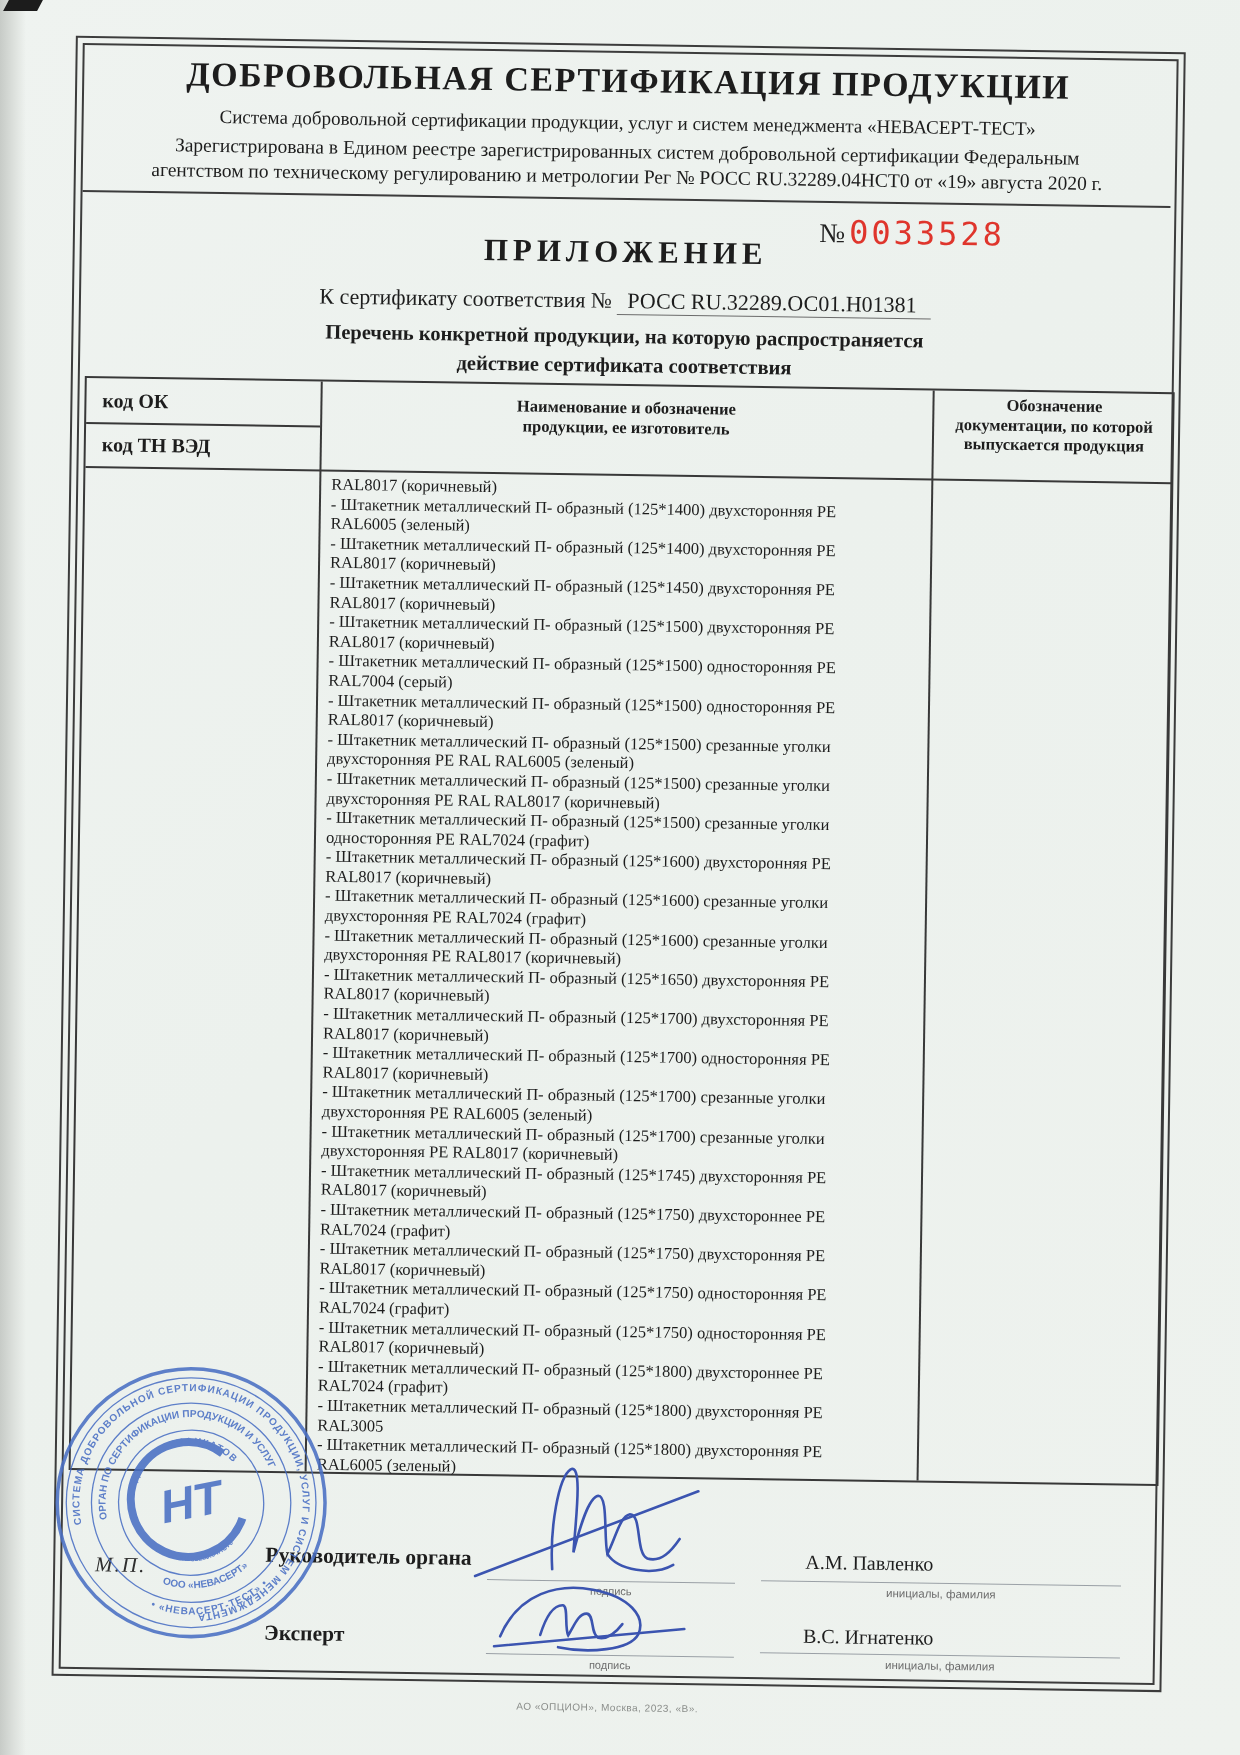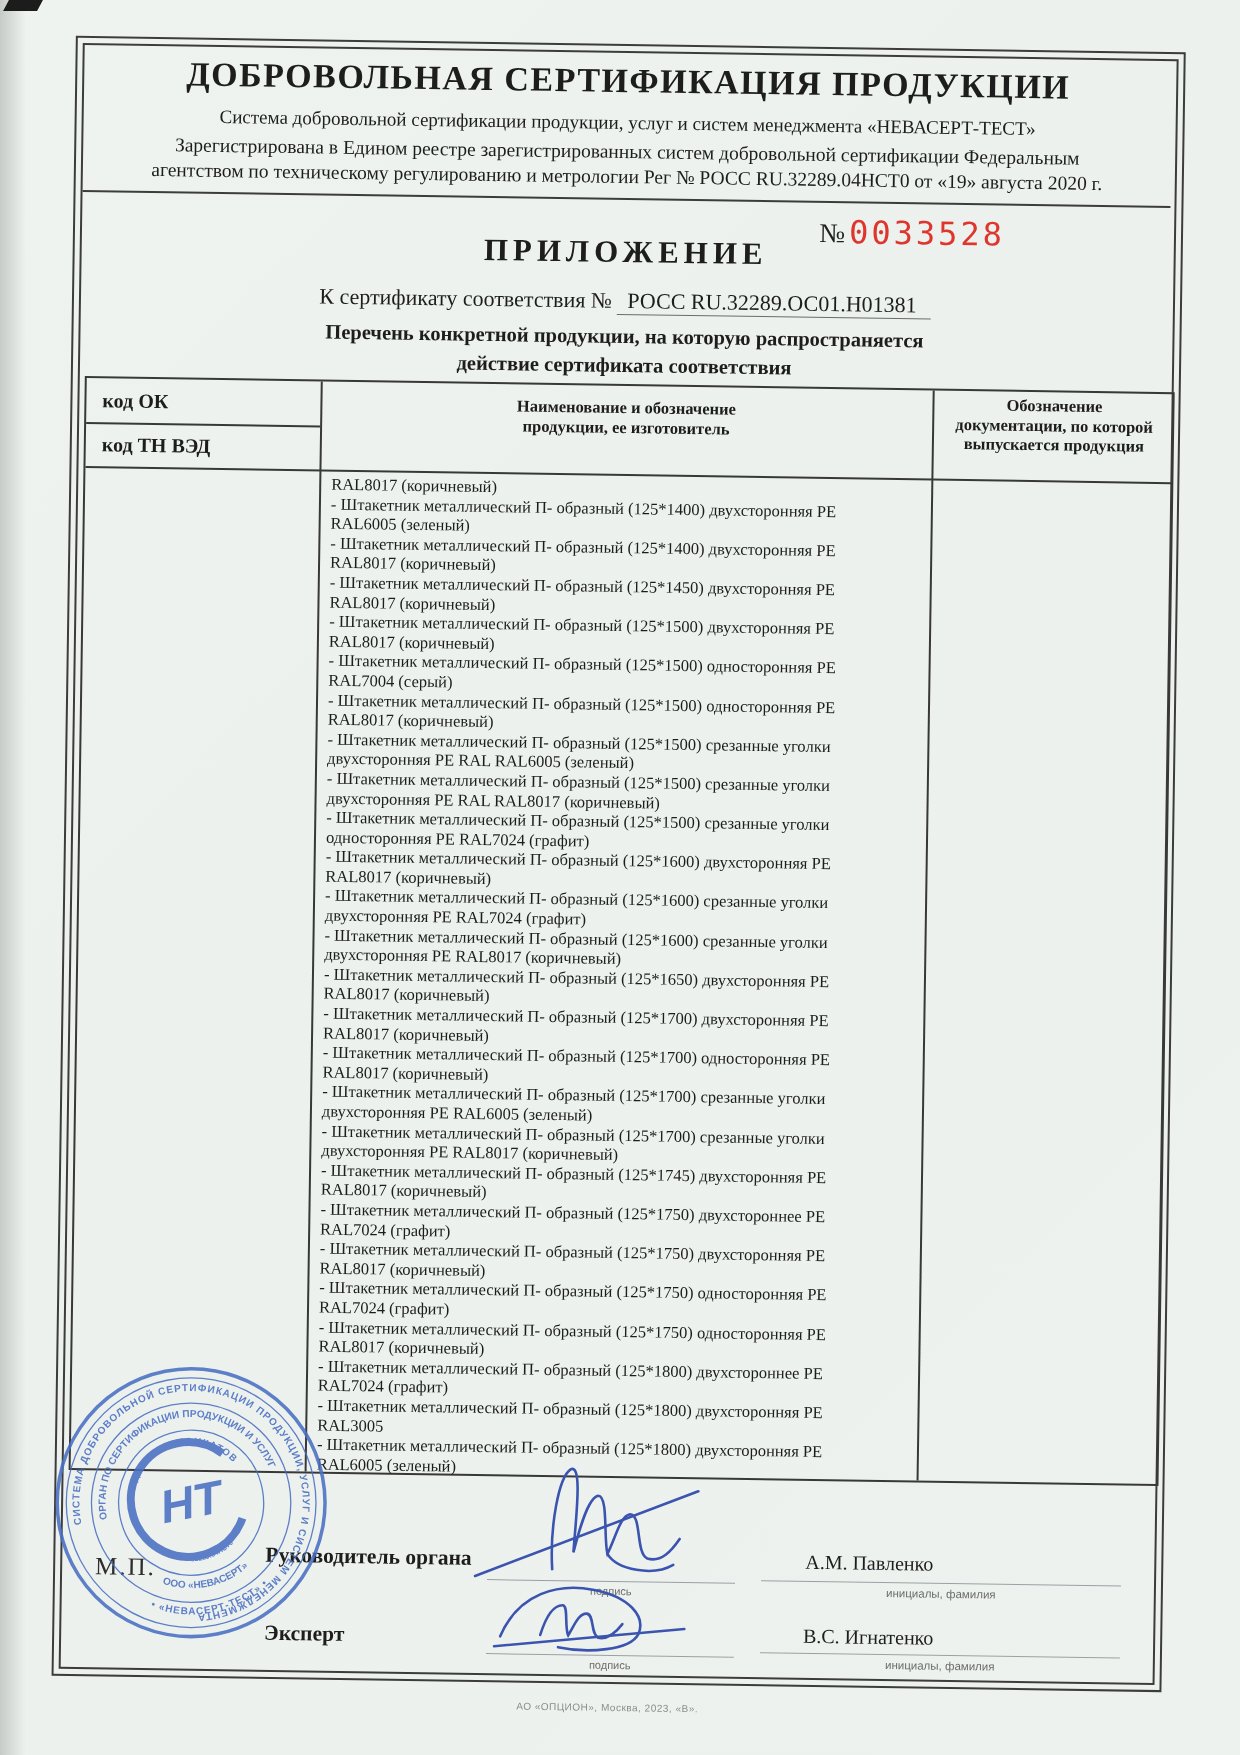--- a/index.html
+++ b/index.html
@@ -45,21 +45,21 @@
   .cell-kod.ok{top:0;} .cell-kod.tnved{top:44px;}
   .col2-header{position:absolute;left:234px;top:0;width:612px;height:88px;box-sizing:border-box;
         padding-top:12px;text-align:center;font-size:20px;font-weight:bold;line-height:31px;}
   .col3-header{position:absolute;left:846px;top:0;width:244px;height:88px;box-sizing:border-box;
         padding-top:4px;text-align:center;font-size:18.5px;font-weight:bold;line-height:27px;}
   .body-cell{position:absolute;left:234px;top:88px;width:612px;box-sizing:border-box;
         padding:5px 0 0 12px;}
   .product-line, .line{font-size:16.5px;line-height:19.6px;white-space:nowrap;}
 
   
-  .mp{position:absolute;left:106px;top:1560px;font-size:25px;letter-spacing:2px;color:#2e2e2e;}
+  .mp{position:absolute;left:106px;top:1560px;font-size:21px;letter-spacing:2px;color:#2e2e2e;font-style:italic;}
   .role{position:absolute;font-size:21.5px;font-weight:bold;}
   .role.r1{left:276px;top:1548px;} .role.r2{left:276px;top:1626px;}
   .sig-line{position:absolute;height:0;border-top:1.5px solid #9aa0a6;}
   .sig-line.s1{left:498px;top:1581px;width:248px;}
   .sig-line.s2{left:498px;top:1655px;width:248px;}
   .sig-caption{position:absolute;font-family:"Liberation Sans",sans-serif;font-size:11px;color:#6d6d6d;text-align:center;}
   .sig-caption.c1{left:498px;top:1585px;width:248px;}
   .sig-caption.c2{left:498px;top:1659px;width:248px;}
   .name{position:absolute;font-size:20px;text-align:center;width:360px;}
   .name.n1{left:700px;top:1548px;} .name.n2{left:700px;top:1622px;}

